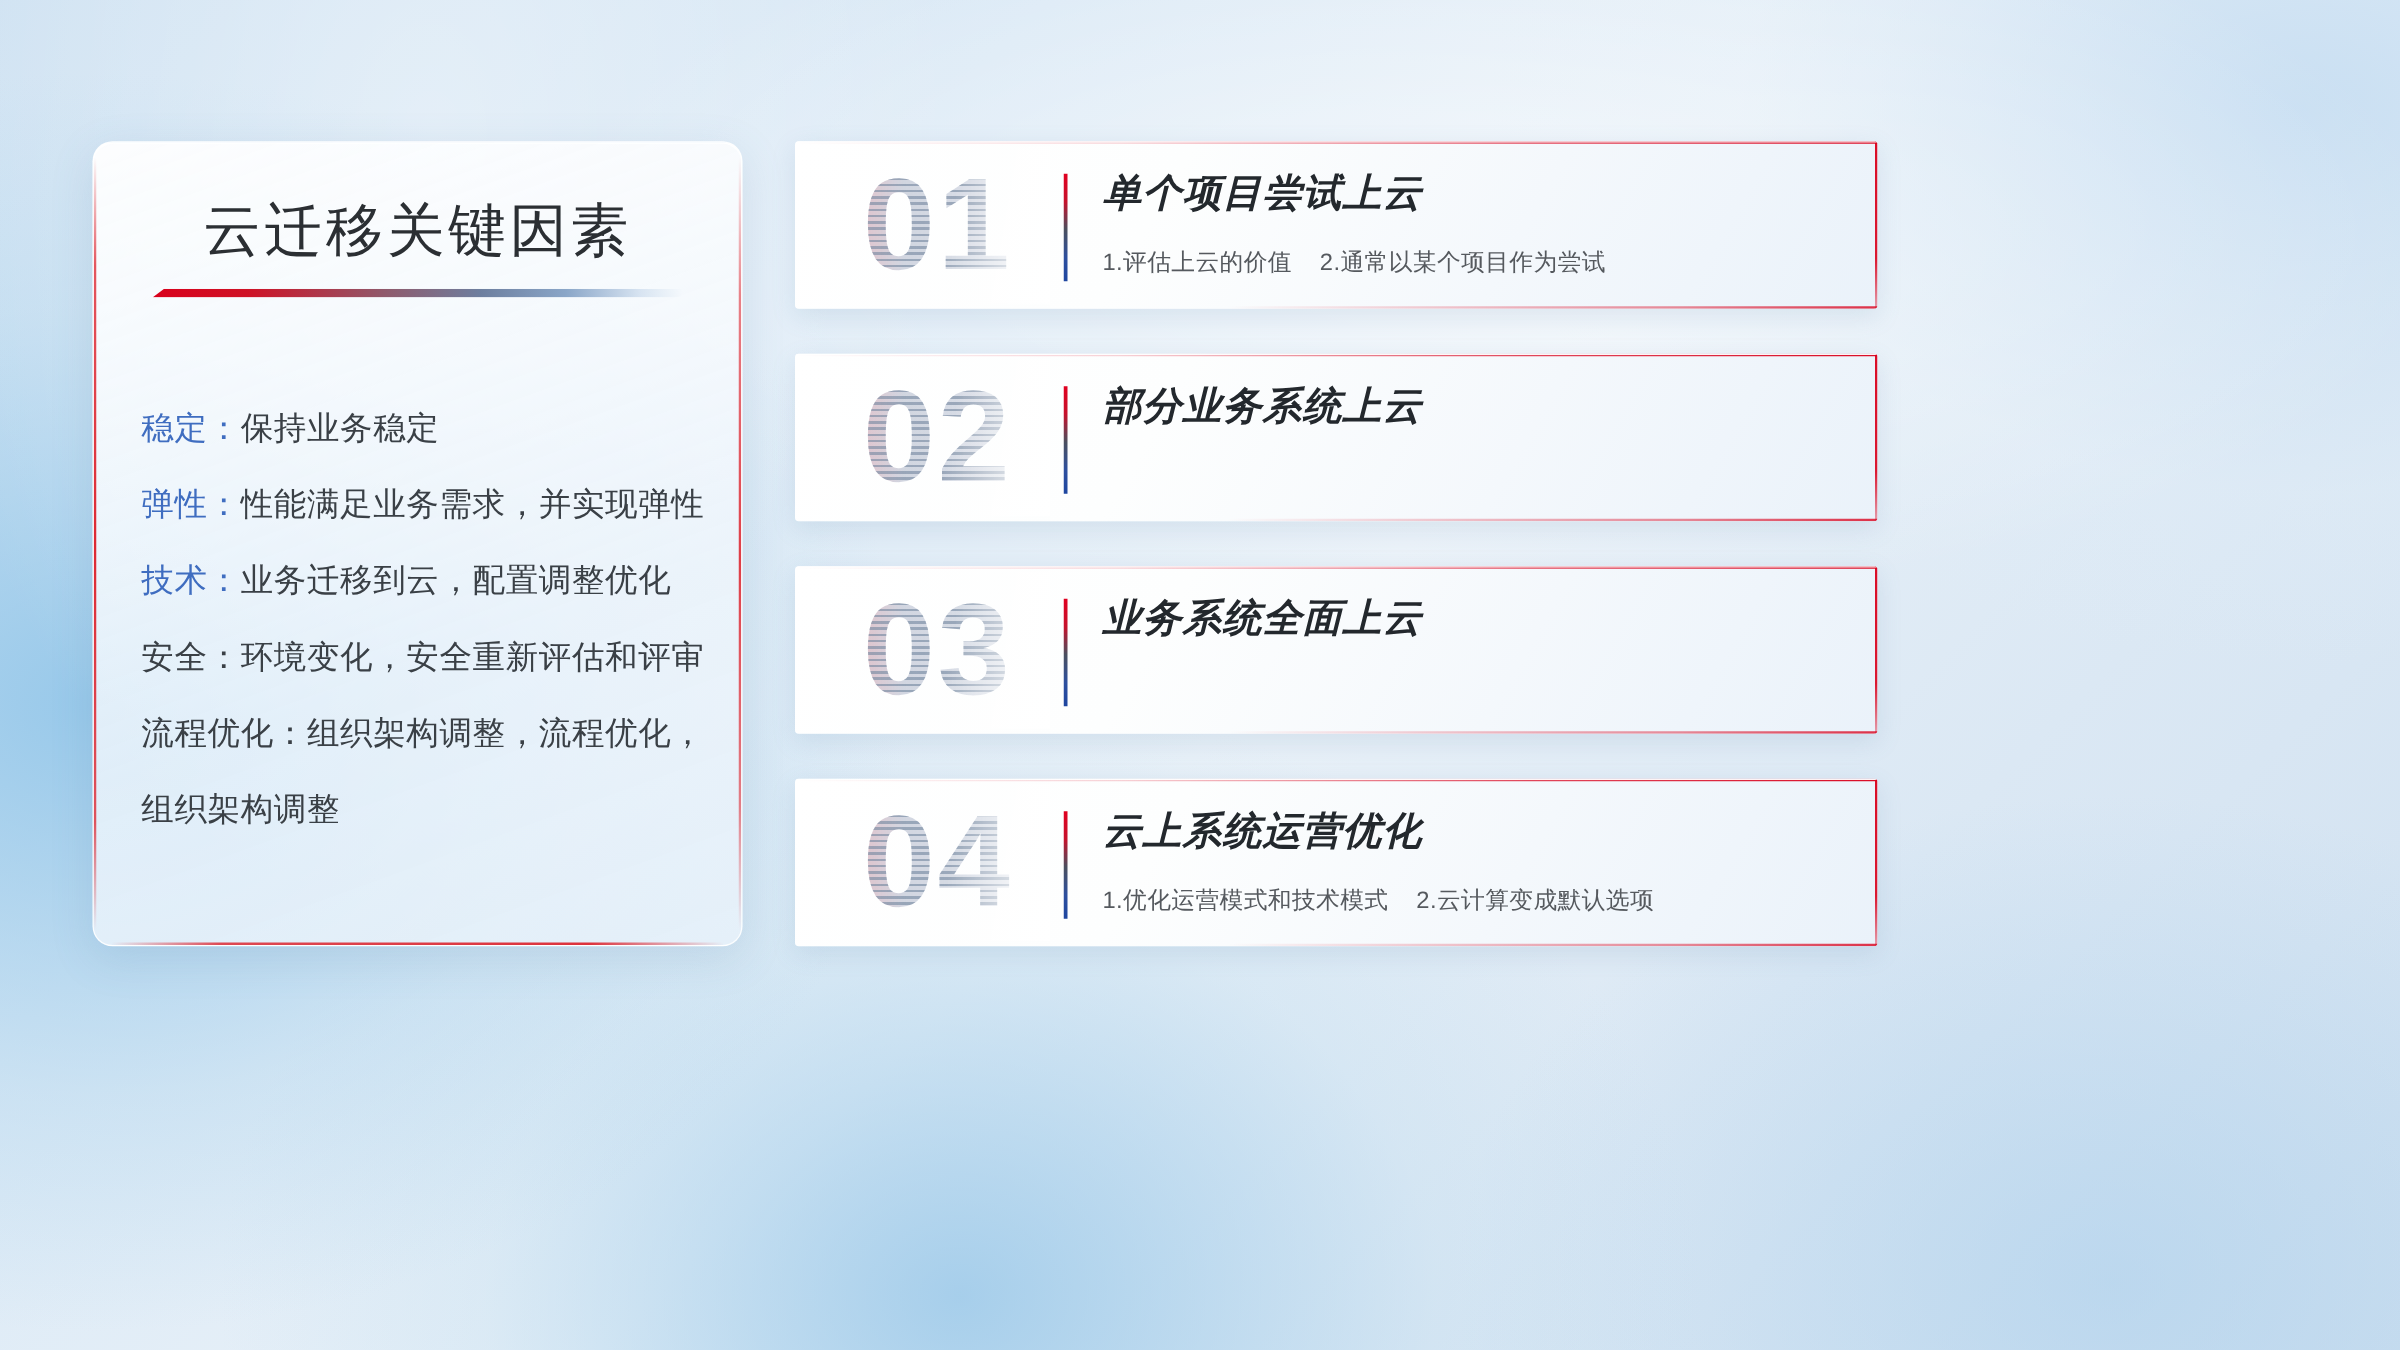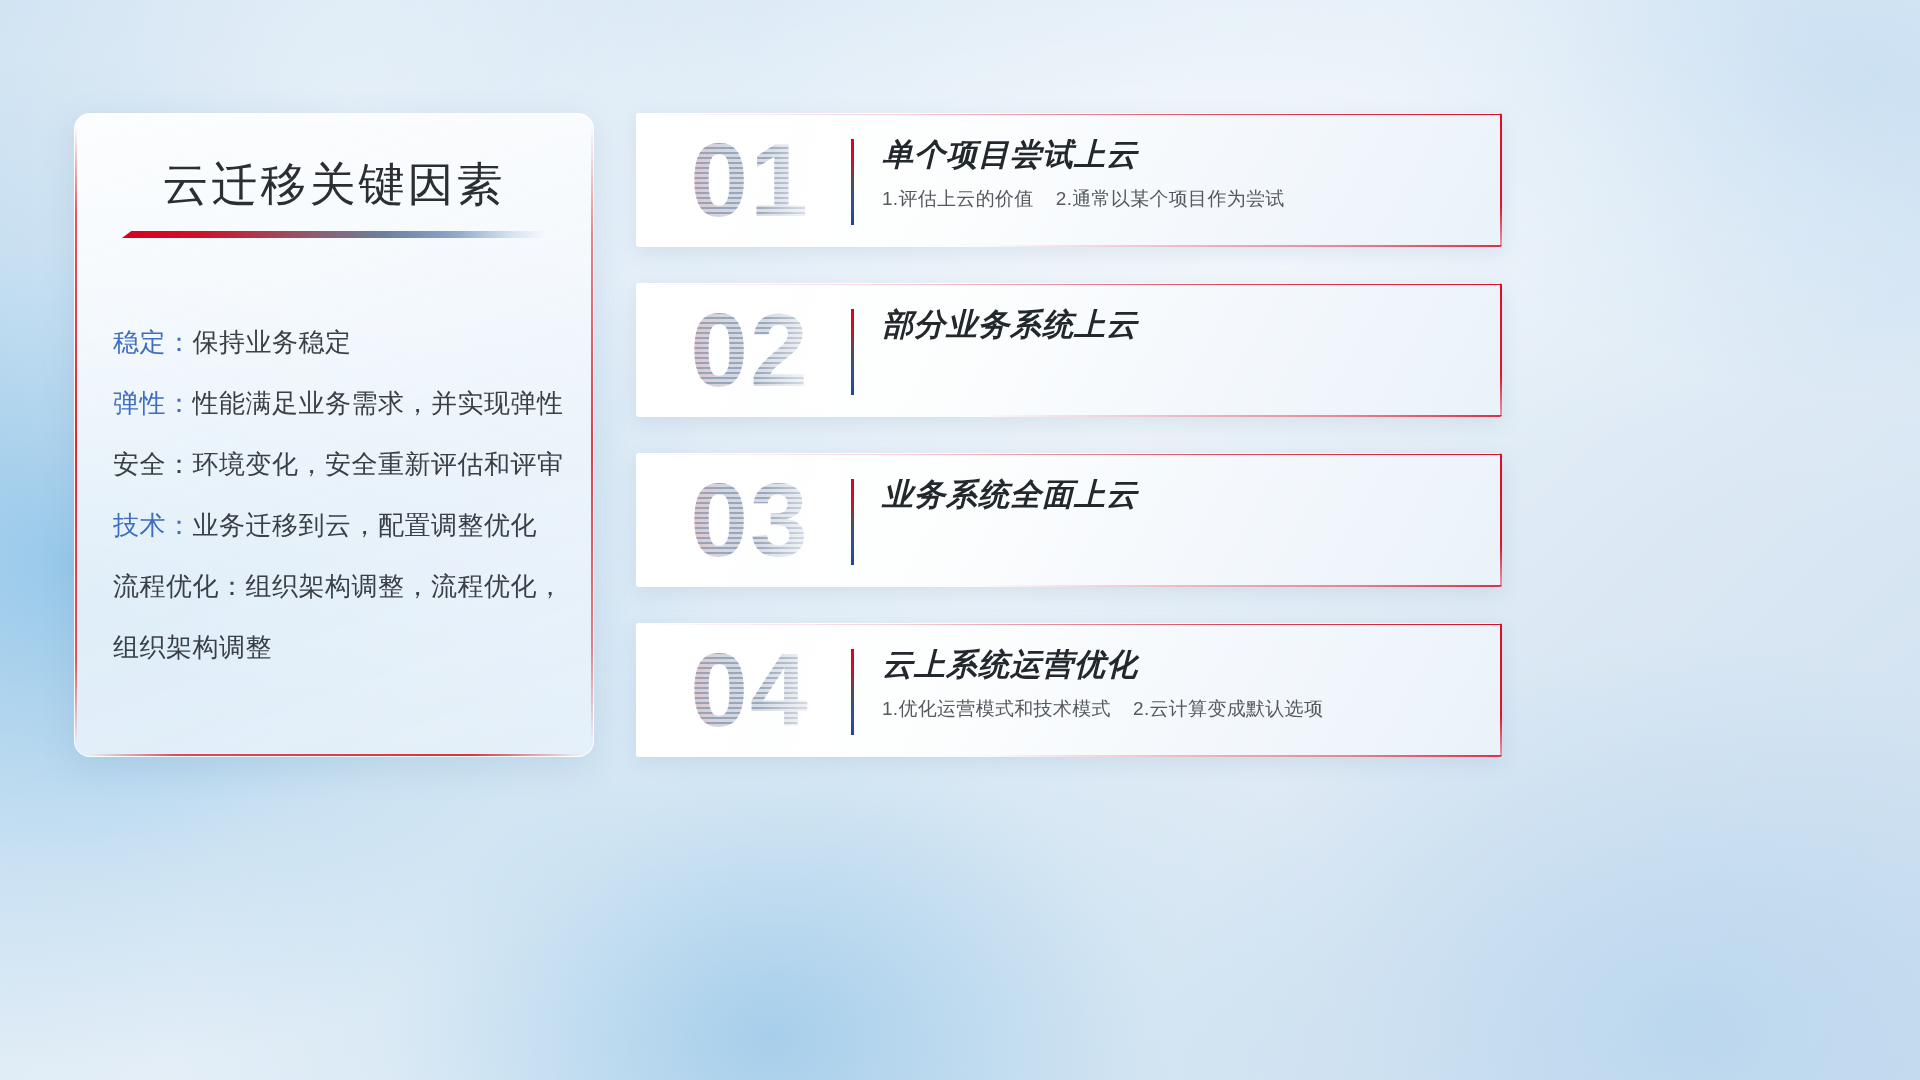--- a/index.html
+++ b/index.html
@@ -213,21 +213,21 @@
   }
   .card-title {
     font-size: 31px;
     font-weight: 700;
     color: #23282d;
     letter-spacing: 1px;
     line-height: 40px;
     font-style: italic;
   }
   .card-desc {
-    margin-top: 10px;
+    margin-top: 22px;
     font-size: 19px;
     color: #55595e;
     letter-spacing: 0.3px;
     line-height: 28px;
     white-space: pre;
   }
 </style>
 </head>
 <body>
 
@@ -242,24 +242,24 @@
     <div class="title-underline"></div>
 
     <div class="left-list">
       <div class="left-item">
         <span class="k">稳定：</span><span class="v">保持业务稳定</span>
       </div>
       <div class="left-item">
         <span class="k">弹性：</span><span class="v">性能满足业务需求，并实现弹性</span>
       </div>
       <div class="left-item">
+        <span class="k">技术：</span><span class="v">业务迁移到云，配置调整优化</span>
+      </div>
+      <div class="left-item">
         <span class="k dark">安全：</span><span class="v">环境变化，安全重新评估和评审</span>
-      </div>
-      <div class="left-item">
-        <span class="k">技术：</span><span class="v">业务迁移到云，配置调整优化</span>
       </div>
       <div class="left-item">
         <span class="k dark">流程优化：</span><span class="v">组织架构调整，流程优化，</span>
       </div>
       <div class="left-item">
         <span class="v">组织架构调整</span>
       </div>
     </div>
   </div>
 

